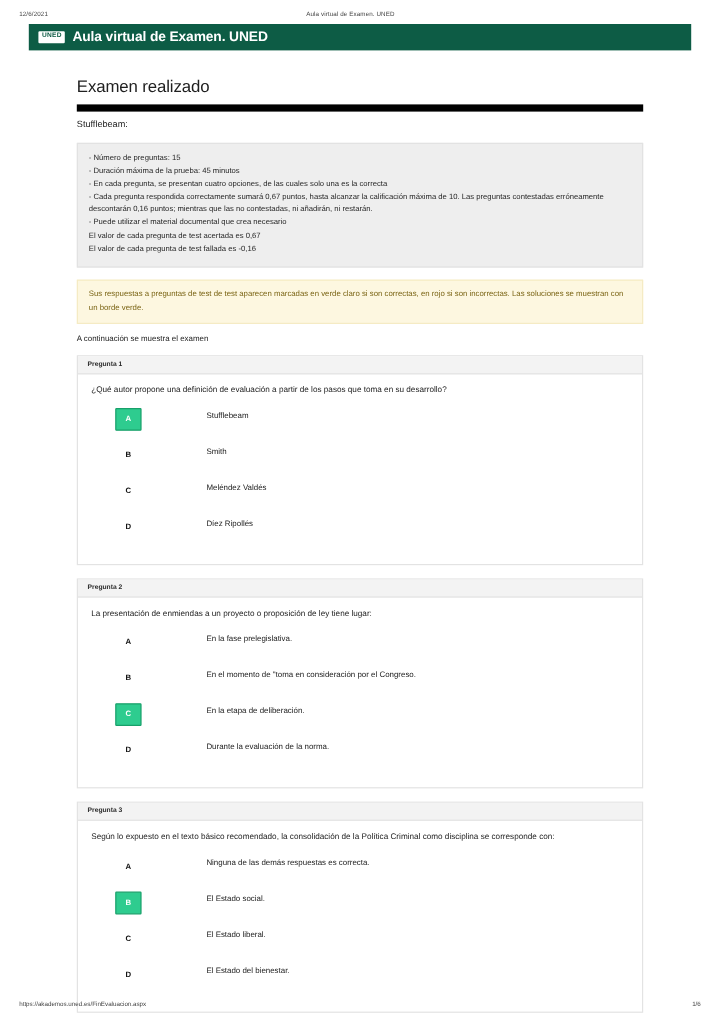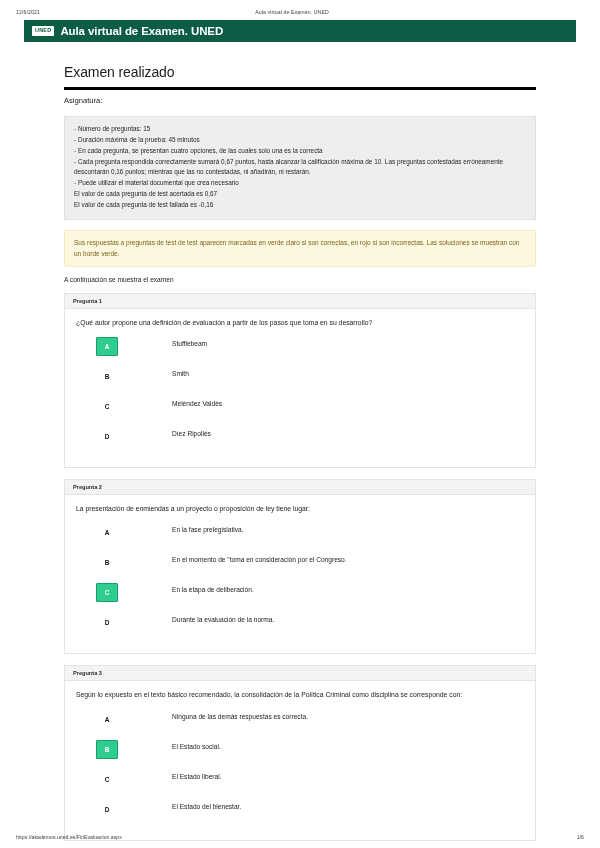--- a/index.html
+++ b/index.html
@@ -69,21 +69,21 @@
   .content {
     padding: 0 64px;
     margin-top: 22px;
   }
   .page-title {
     font-size: 14px;
     font-weight: 400;
     color: #202020;
     margin: 0 0 6px 0;
     padding-bottom: 7px;
-    border-bottom: 3px solid #000000;
+    border-bottom: 6px solid #000000;
     letter-spacing: -0.1px;
   }
   .meta-line {
     font-size: 7.6px;
     line-height: 1.42;
     color: #1c1c1c;
     margin: 0;
   }
   .meta-block { margin-top: 5px; margin-bottom: 9px; }
 
@@ -205,21 +205,21 @@
     <span class="uned-logo">UNED</span>
     <span class="appbar-title">Aula virtual de Examen. UNED</span>
   </div>
 </div>
 
 <div class="content">
 
   <h1 class="page-title">Examen realizado</h1>
 
   <div class="meta-block">
-    <p class="meta-line">Asignatura:</p>
+    <p class="meta-line">Stufflebeam:</p>
   </div>
 
   <div class="info-box">
     <p>- Número de preguntas: 15</p>
     <p>- Duración máxima de la prueba: 45 minutos</p>
     <p>- En cada pregunta, se presentan cuatro opciones, de las cuales solo una es la correcta</p>
     <p>- Cada pregunta respondida correctamente sumará 0,67 puntos, hasta alcanzar la calificación máxima de 10. Las preguntas contestadas erróneamente descontarán 0,16 puntos; mientras que las no contestadas, ni añadirán, ni restarán.</p>
     <p>- Puede utilizar el material documental que crea necesario</p>
     <p>El valor de cada pregunta de test acertada es 0,67</p>
     <p>El valor de cada pregunta de test fallada es -0,16</p>

